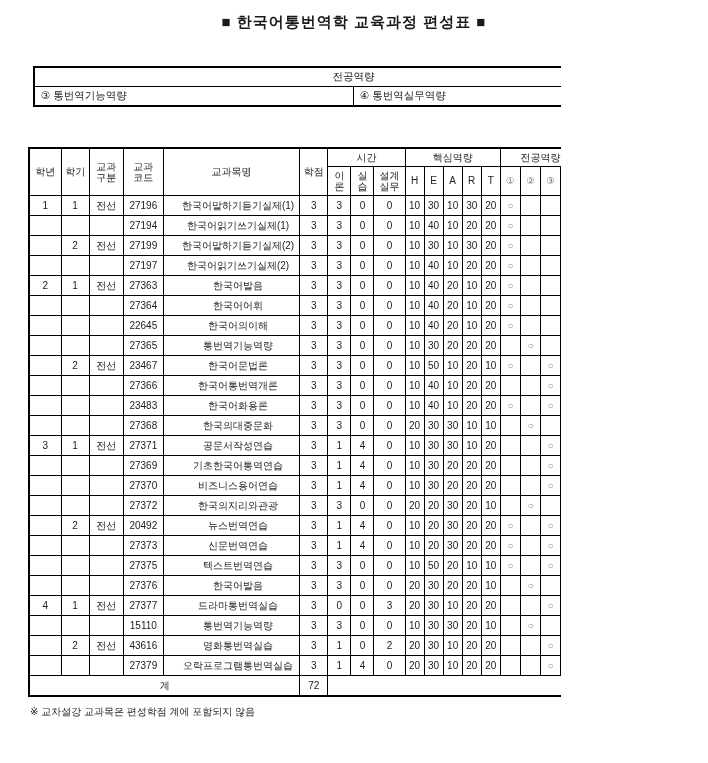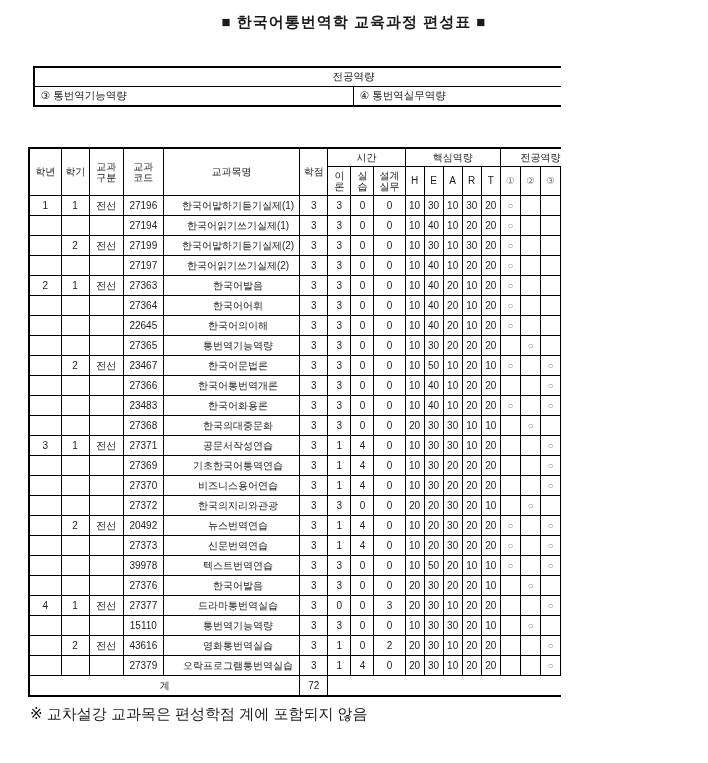--- a/index.html
+++ b/index.html
@@ -18,21 +18,21 @@
       overflow:hidden;white-space:nowrap;}
   .main-table thead th{white-space:pre-line;line-height:1.15;font-size:10px;}
   .main-table thead tr.grp th{height:17px;}
   .main-table thead tr.sub th{height:28px;}
   .main-table tbody td{height:19px;}
   .main-table td.soft{border-top-color:#c3c3c3;}
   .main-table td.name{text-align:center;padding-left:13px;}
   .main-table td.circle{color:#8f8f8f;font-size:10px;}
   .main-table th.circ{color:#777;font-size:9.5px;}
   .main-table tfoot td{height:19px;border-top:1px solid #000;}
-  .footnote{position:absolute;left:30px;top:705px;font-size:15px;text-align:center;}
+  .footnote{position:absolute;left:30px;top:705px;font-size:10px;text-align:center;}
 </style>
 </head>
 <body>
 
 <div class="page">
 
   <div class="title">■ 한국어통번역학 교육과정 편성표 ■</div>
 
   <table class="comp-table">
     <tbody>
@@ -498,21 +498,21 @@
           <td class="circle"></td>
           <td class="circle">○</td>
           <td class="circle"></td>
           <td></td>
           <td></td>
         </tr>
         <tr>
           <td class="soft"></td>
           <td class="soft"></td>
           <td class="soft"></td>
-          <td>39978</td>
+          <td>27375</td>
           <td class="name">텍스트번역연습</td>
           <td>3</td>
           <td>3</td>
           <td>0</td>
           <td>0</td>
           <td>10</td>
           <td>50</td>
           <td>20</td>
           <td>10</td>
           <td>10</td>

